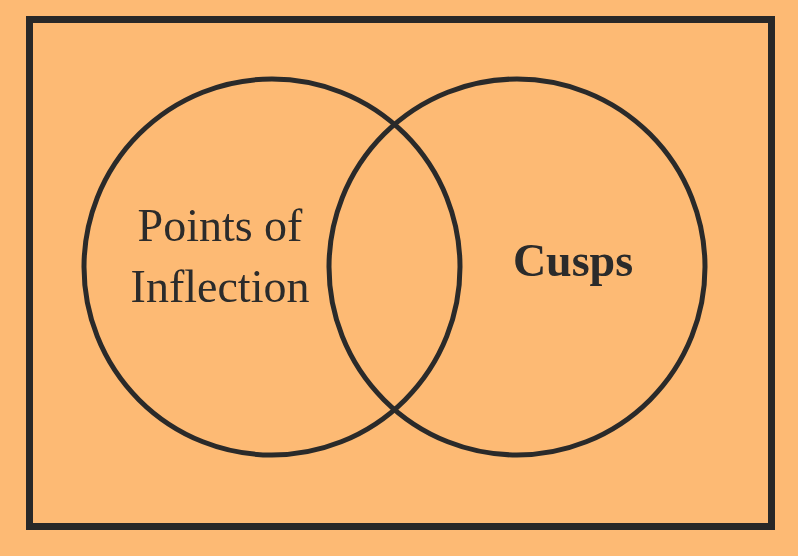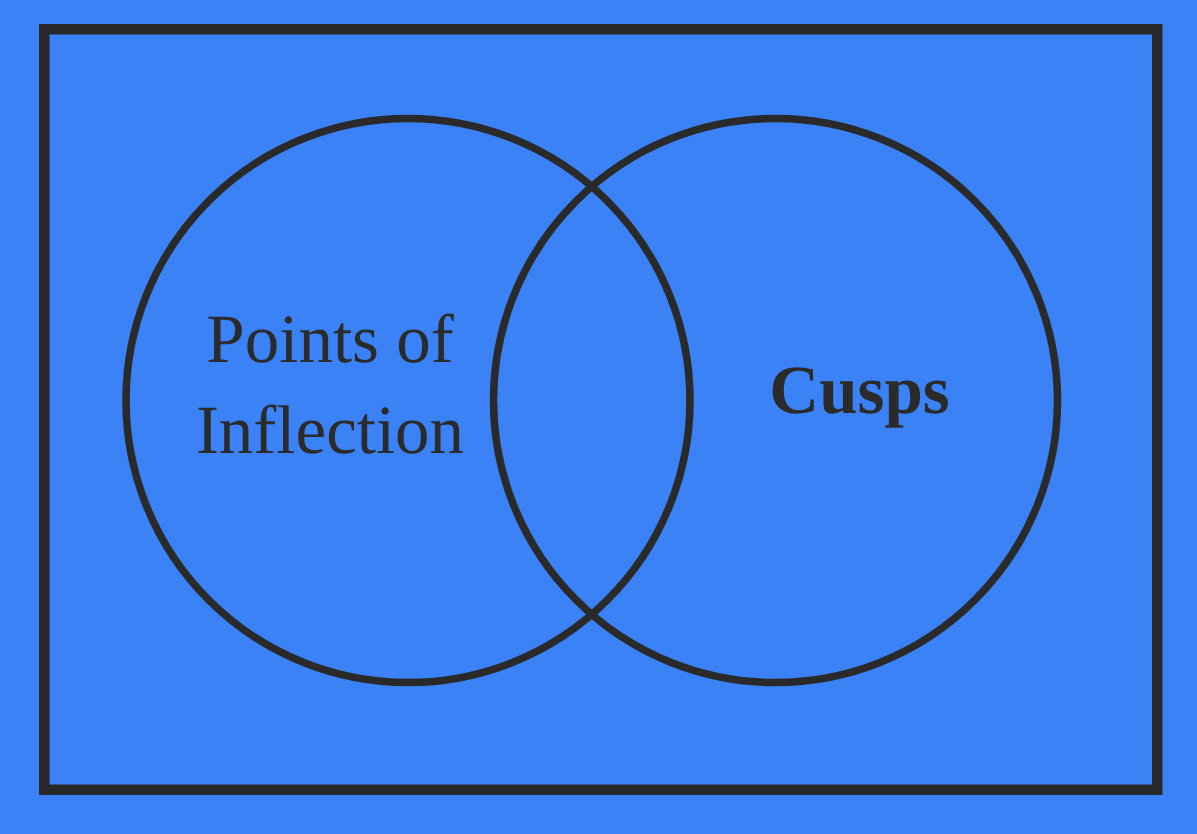--- a/index.html
+++ b/index.html
@@ -58,21 +58,21 @@
   .label-outside {
     left: 400px;
     top: 490px;
     width: 300px;
     white-space: nowrap;
   }
 </style>
 </head>
 <body>
 
-<div class="canvas" style="--border-color: #282828; --stroke-color: #2a2a2a; --text-color: #2b2b2b; background: #3b82f6;">
+<div class="canvas" style="--border-color: #282828; --stroke-color: #2a2a2a; --text-color: #2b2b2b; background: #fdba74;">
 
   <div class="frame"></div>
 
   <svg class="venn-svg" viewBox="0 0 798 556" aria-hidden="true">
     <circle cx="272" cy="267" r="188" fill="none" stroke="currentColor" stroke-width="5"></circle>
     <circle cx="517" cy="267" r="188" fill="none" stroke="currentColor" stroke-width="5"></circle>
   </svg>
 
   <div class="venn-label label-left">Points of Inflection</div>
 

